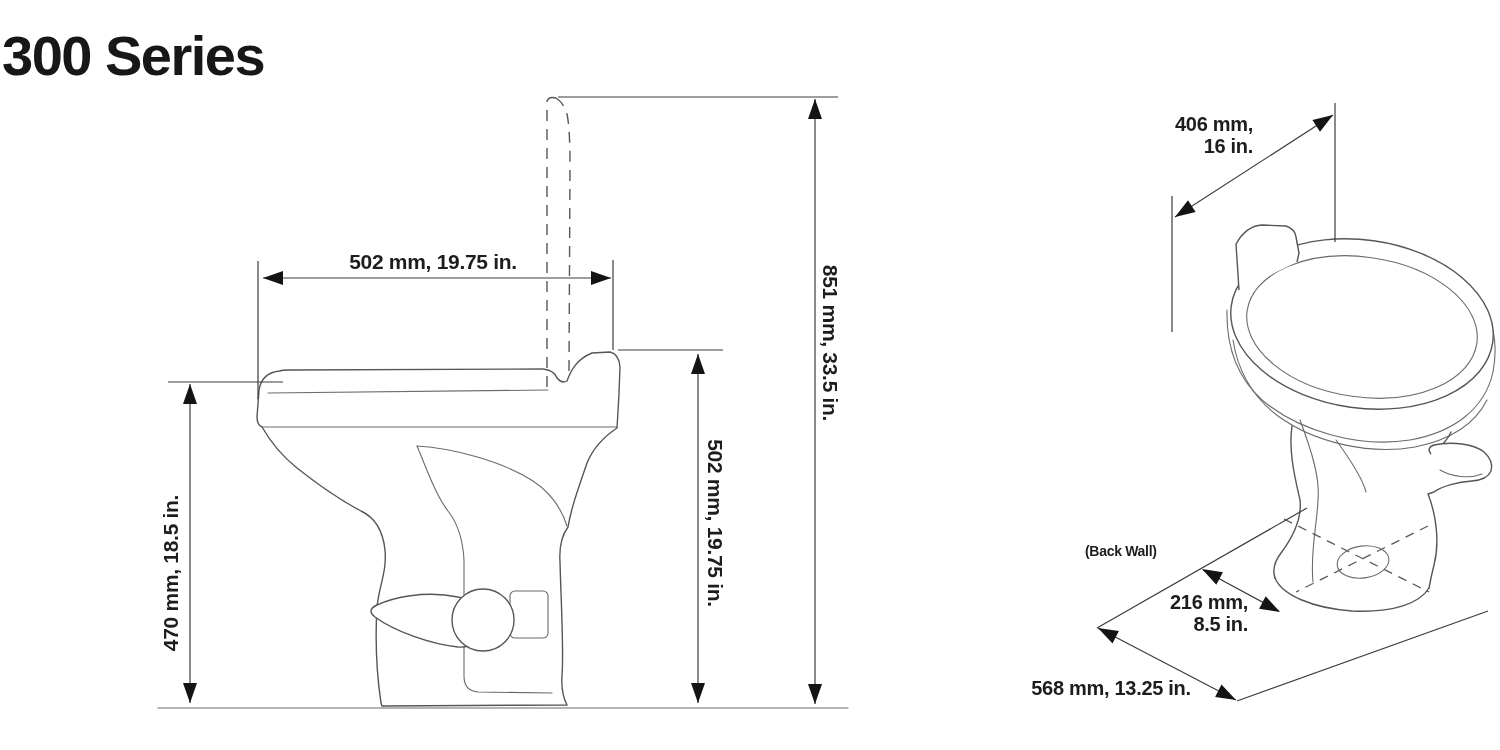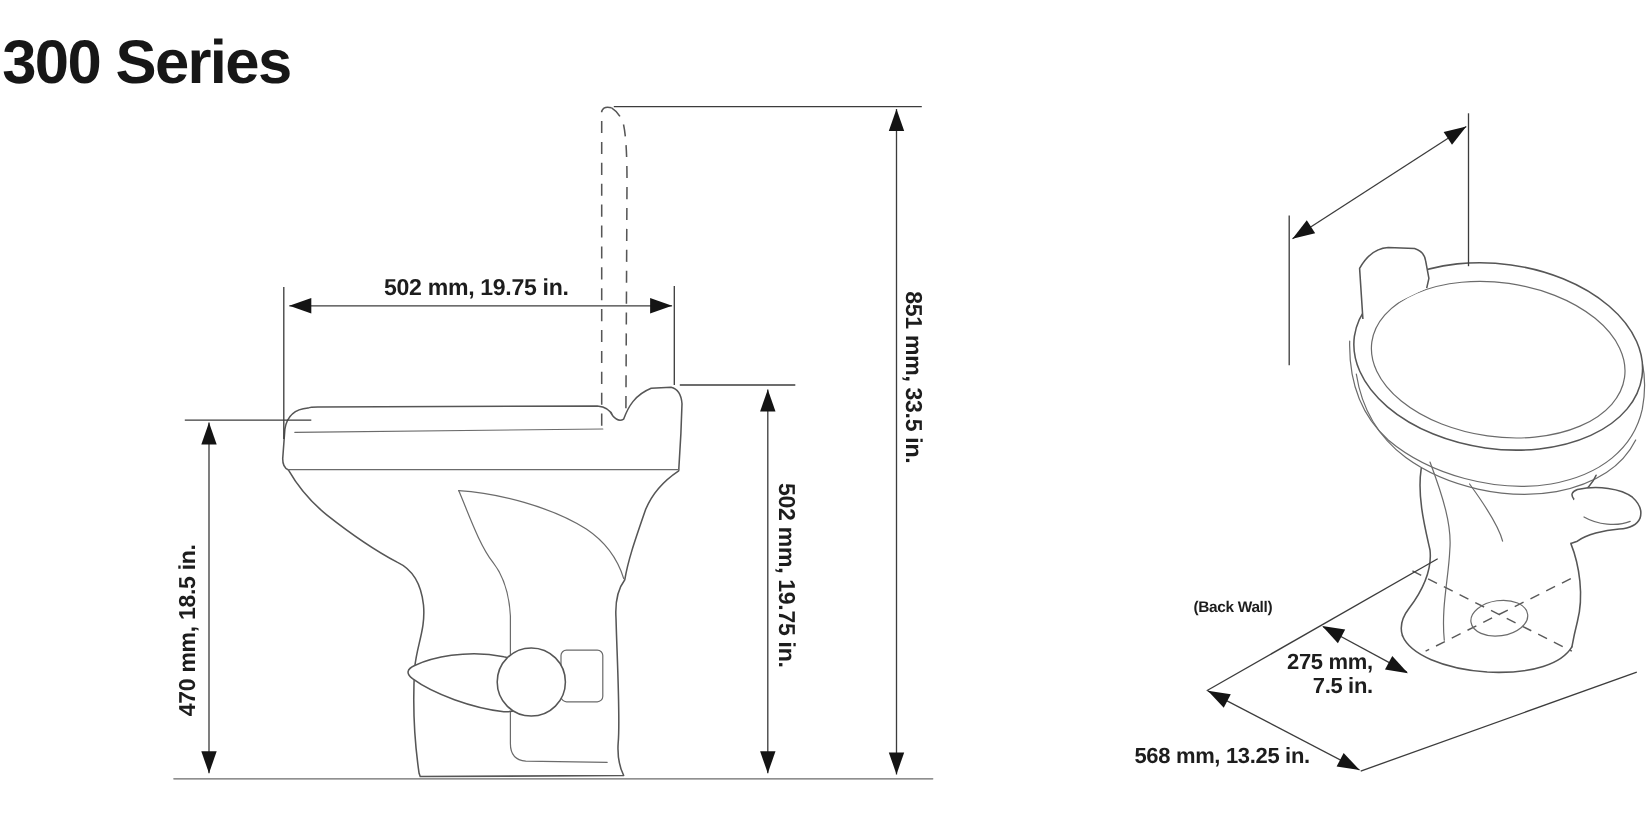--- a/index.html
+++ b/index.html
@@ -182,23 +182,27 @@
   <div class="title">300 Series</div>
 
   <div class="dim-label center" style="left:433px;top:250px;font-size:21px;">502 mm, 19.75 in.</div>
 
   <div class="dim-label rot-cw" style="left:830px;top:343px;font-size:21px;">851 mm, 33.5 in.</div>
 
   <div class="dim-label rot-cw" style="left:715px;top:523px;font-size:21px;">502 mm, 19.75 in.</div>
 
   <div class="dim-label rot-ccw" style="left:171px;top:573px;font-size:21px;">470 mm, 18.5 in.</div>
 
+  <div class="dim-label two-line" style="left:1093px;top:113px;">
+    <span>406 mm,</span><br>
+    <span>16 in.</span>
+  </div>
 
   <div class="dim-label" style="left:1085px;top:544px;font-size:14px;">(Back Wall)</div>
 
   <div class="dim-label two-line" style="left:1088px;top:591px;">
-    <span>275 mm,</span><br>
-    <span>7.5 in.</span>
+    <span>216 mm,</span><br>
+    <span>8.5 in.</span>
   </div>
 
   <div class="dim-label center" style="left:1111px;top:677px;">568 mm, 13.25 in.</div>
 
 </div>
 
 </body></html>

